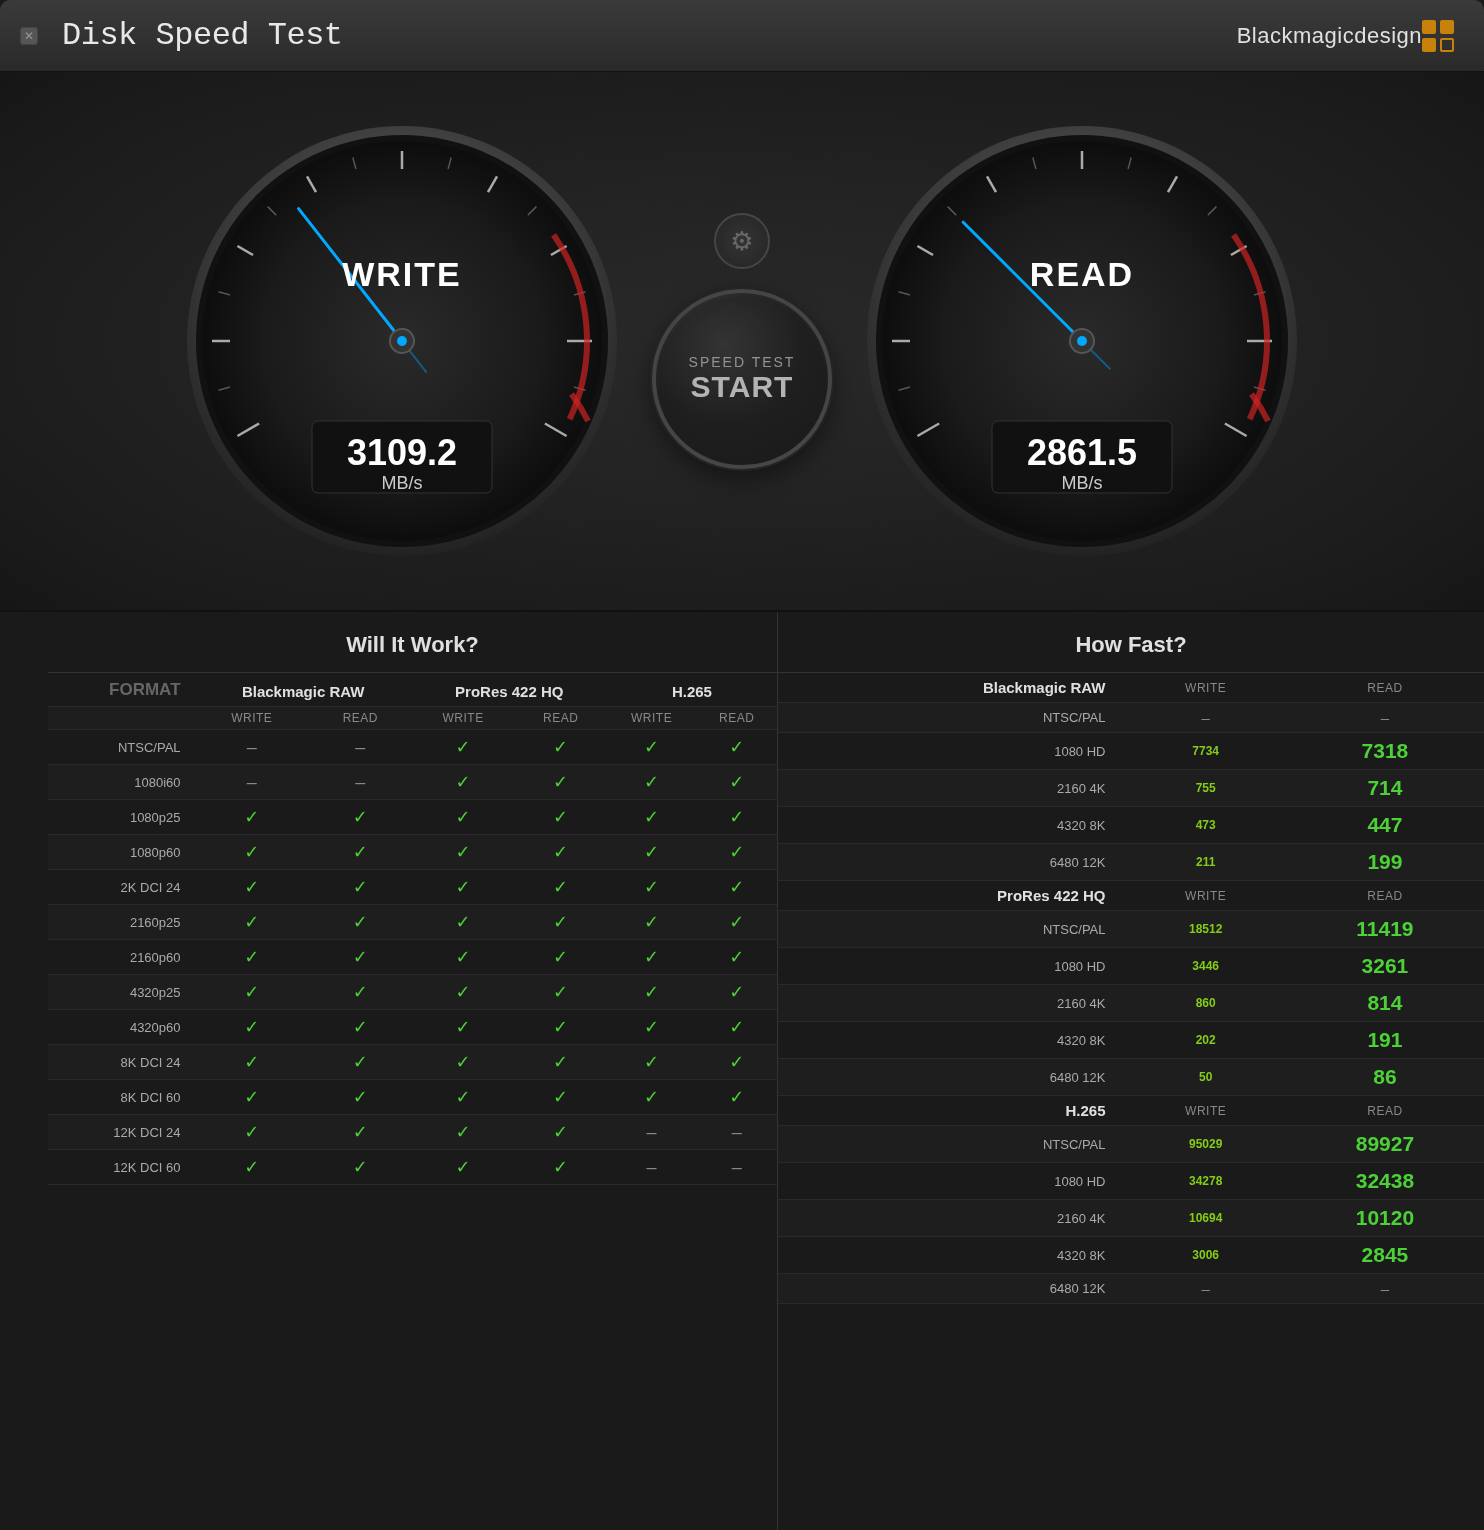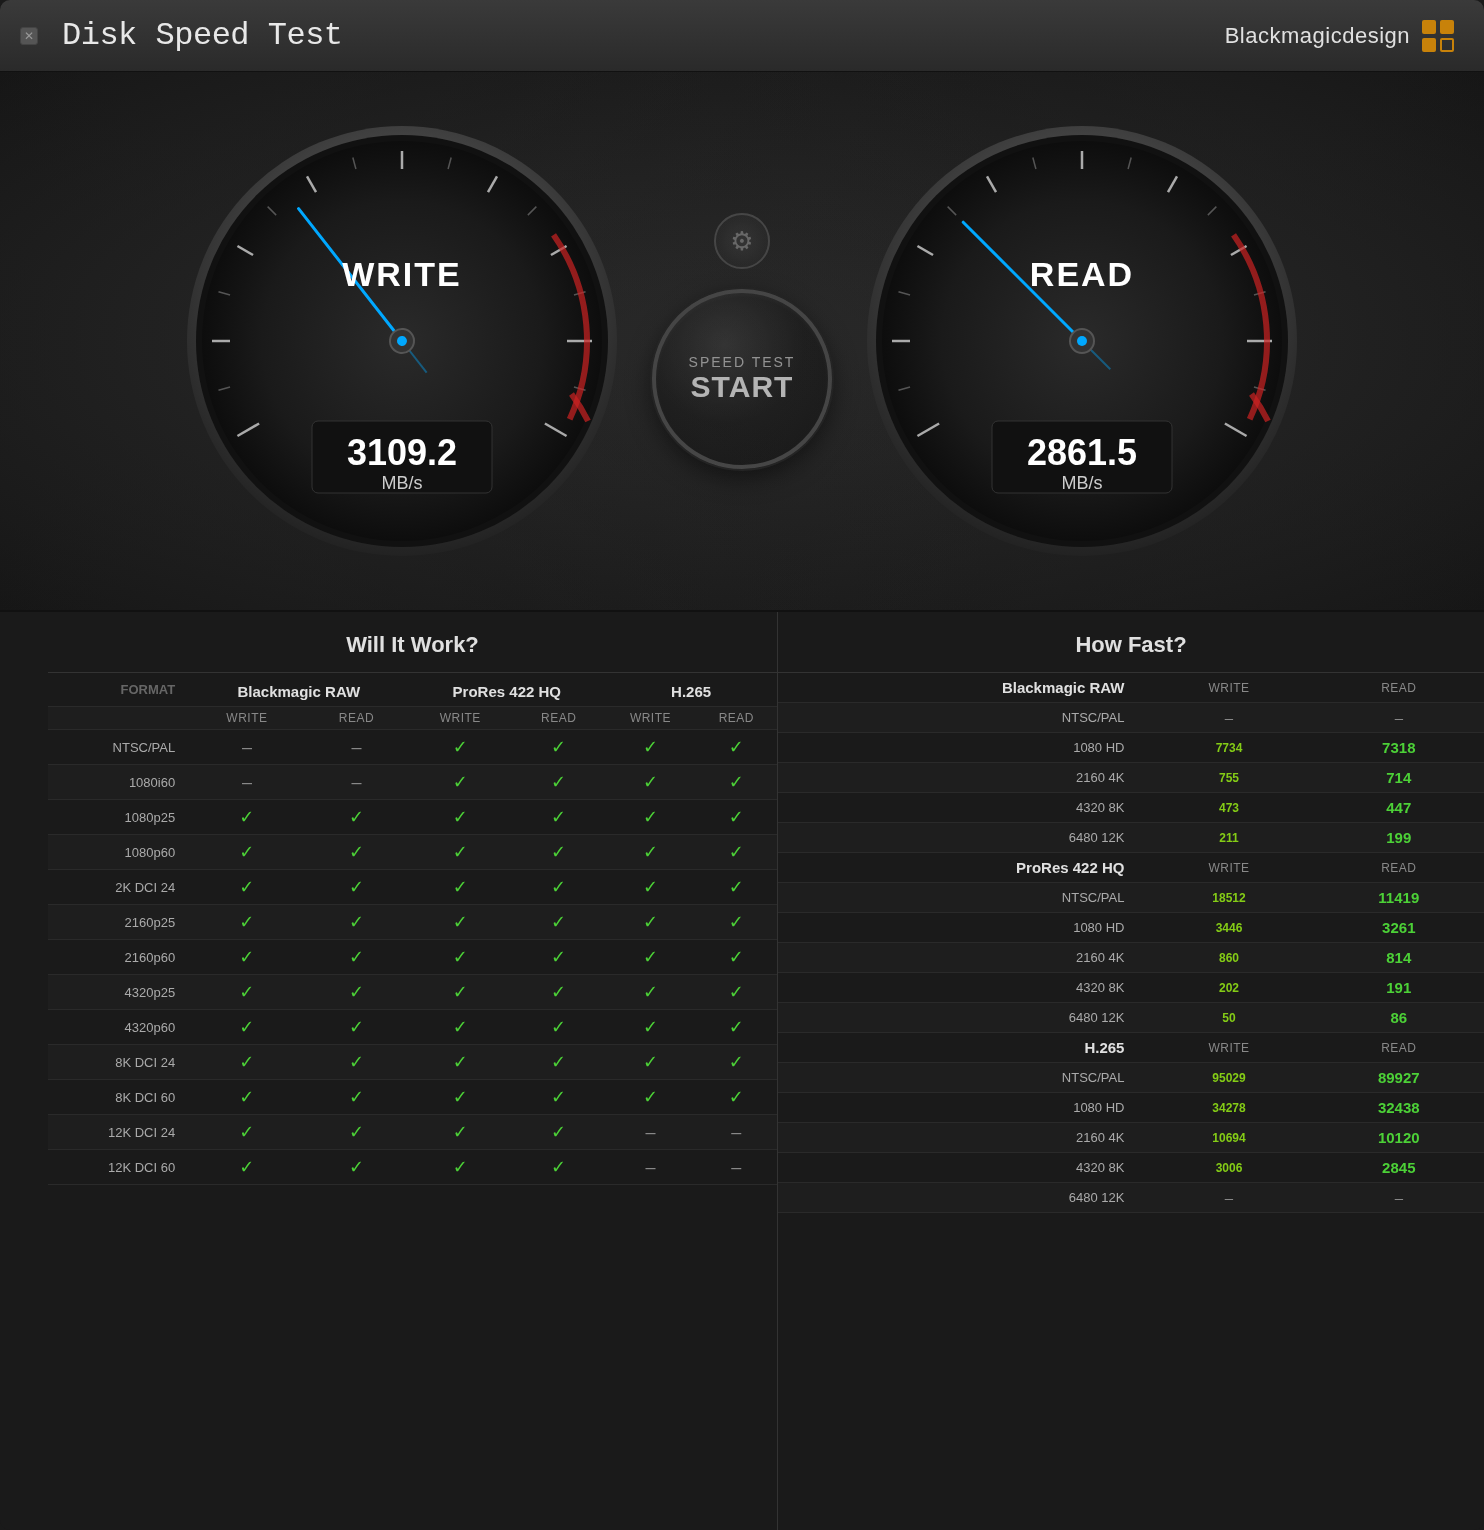--- a/index.html
+++ b/index.html
@@ -55,21 +55,20 @@
       font-family: Liberation Mono, monospace;
     }
 
     .blackmagic-logo {
       position: absolute;
       right: 30px;
       top: 50%;
       transform: translateY(-50%);
       display: flex;
       align-items: center;
-      gap: 12px;
     }
 
     .bmd-text {
       color: #e0e0e0;
       font-size: 22px;
       font-weight: 400;
       letter-spacing: 0.5px;
     }
 
     .bmd-squares {
@@ -246,21 +245,21 @@
 
     .wiw-table .format-label {
       color: #aaa;
       font-size: 13px;
       text-align: right;
       padding-right: 14px;
     }
 
     .wiw-table .format-col-label {
       color: #666;
-      font-size: 13px;
+      font-size: 17px;
       text-transform: uppercase;
       text-align: right;
       padding-right: 14px;
     }
 
     .check {
       color: #4cd137;
       font-size: 18px;
     }
 
@@ -309,21 +308,21 @@
     }
 
     .hf-table .val-write {
       color: #84cc16;
       font-size: 12px;
       font-weight: 600;
     }
 
     .hf-table .val-read {
       color: #4cd137;
-      font-size: 15px;
+      font-size: 21px;
       font-weight: 600;
     }
 
     .hf-table .val-dash {
       color: #888;
       font-size: 15px;
     }
 
     .hf-table tr:nth-child(even) {
       background: rgba(255,255,255,0.02);

